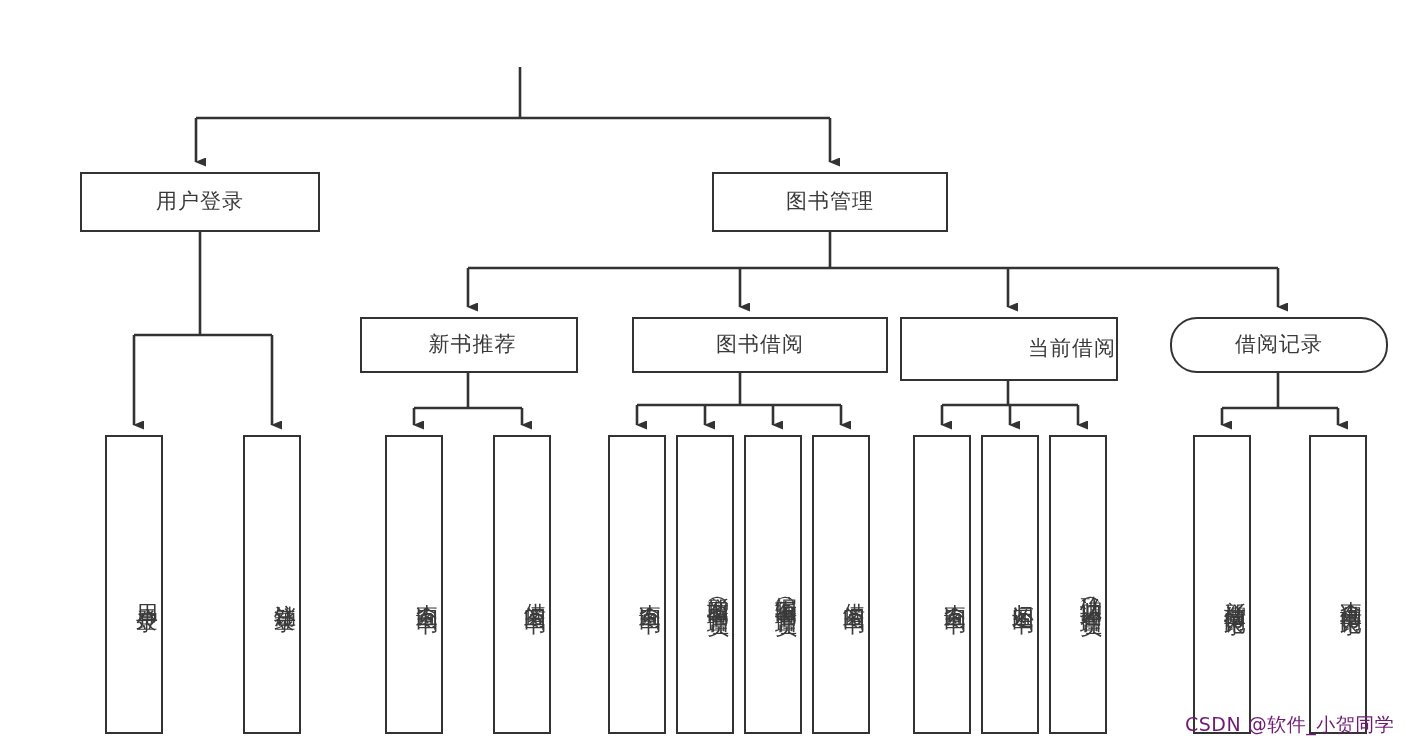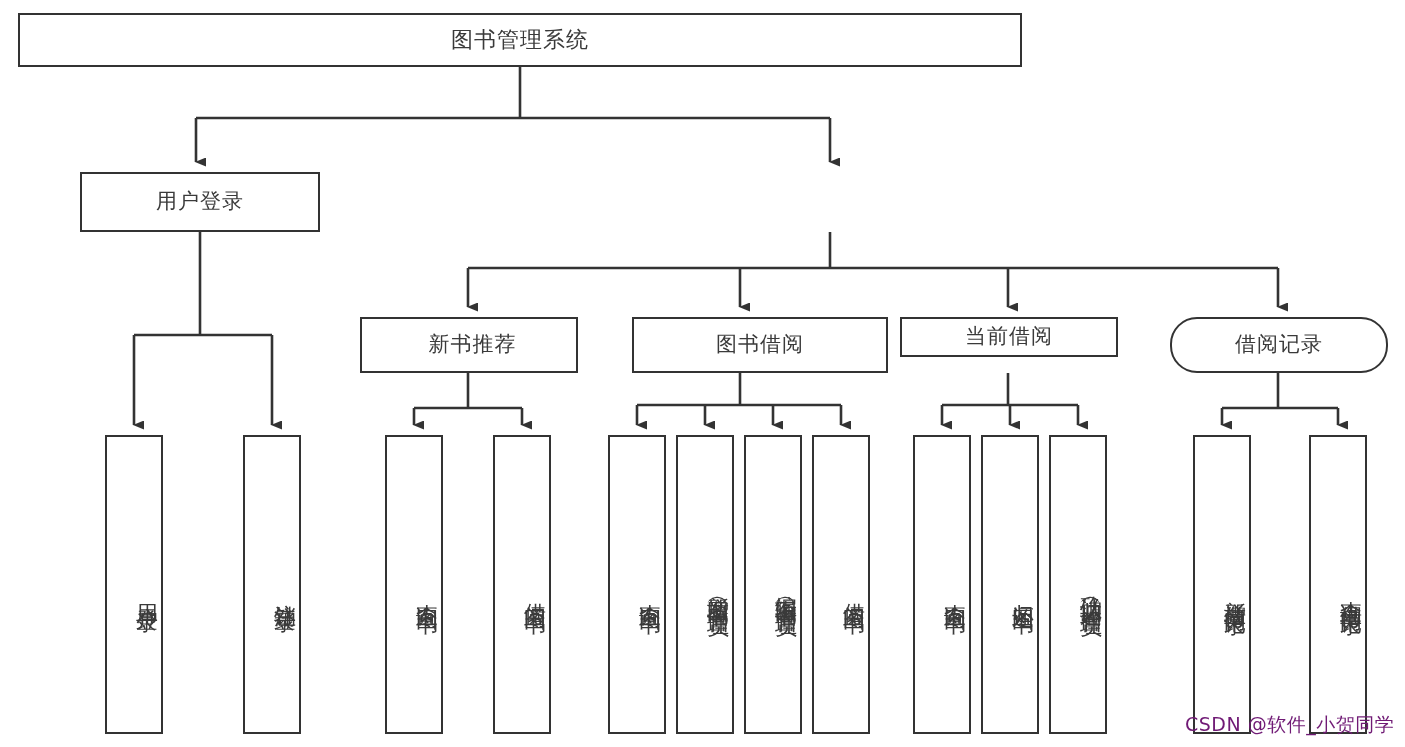--- a/index.html
+++ b/index.html
@@ -118,35 +118,35 @@
       <path d="M 1010 405 L 1010 425" marker-end="url(#arrowhead)"></path>
       <path d="M 1078 405 L 1078 425" marker-end="url(#arrowhead)"></path>
 
       <path d="M 1278 373 L 1278 408"></path>
       <path d="M 1222 408 L 1338 408"></path>
       <path d="M 1222 408 L 1222 425" marker-end="url(#arrowhead)"></path>
       <path d="M 1338 408 L 1338 425" marker-end="url(#arrowhead)"></path>
     </g>
   </svg>
 
-  <div class="node node-h node-root" style="left:18px; top:13px; width:1004px; height:54px;">
-    <span>图书管理系统</span>
-  </div>
 
   <div class="node node-h" style="left:80px; top:172px; width:240px; height:60px;">
     <span>用户登录</span>
+  </div>
+  <div class="node node-h" style="left:712px; top:172px; width:236px; height:60px;">
+    <span>图书管理</span>
   </div>
 
   <div class="node node-h" style="left:360px; top:317px; width:218px; height:56px;padding-left:7px;">
     <span>新书推荐</span>
   </div>
   <div class="node node-h" style="left:632px; top:317px; width:256px; height:56px;">
     <span>图书借阅</span>
   </div>
-  <div class="node node-h" style="left:900px; top:317px; width:218px; height:40px;">
+  <div class="node node-h" style="left:900px; top:317px; width:218px; height:64px;justify-content:flex-end;">
     <span>当前借阅</span>
   </div>
   <div class="node node-h" style="left:1170px; top:317px; width:218px; height:56px;border-radius:27px;">
     <span>借阅记录</span>
   </div>
 
   <div class="node node-v" style="left:105px; top:435px; width:58px; height:299px;">
     <span class="vlabel">用户登录</span>
   </div>
   <div class="node node-v" style="left:243px; top:435px; width:58px; height:299px;">

